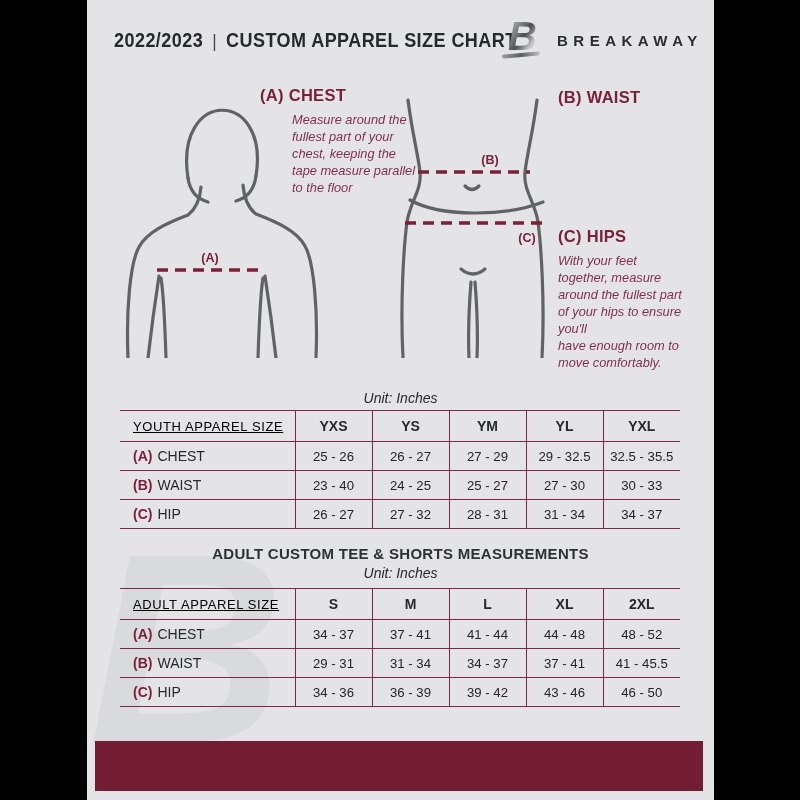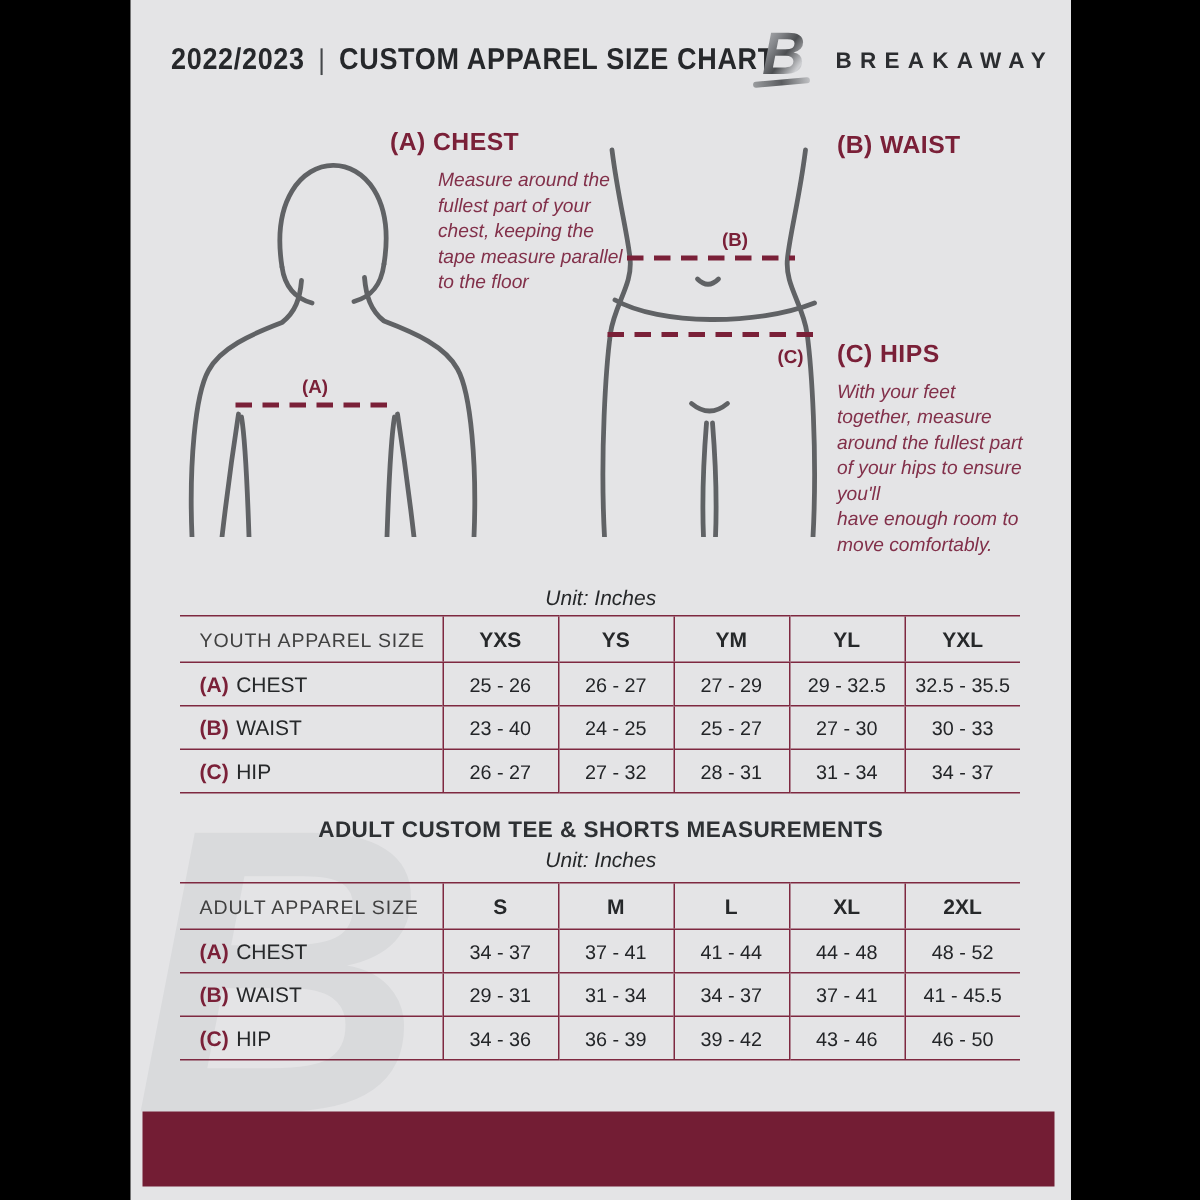--- a/index.html
+++ b/index.html
@@ -55,22 +55,22 @@
   .t2-title{top:545px;} .t2-unit{top:565px;}
   table.size-table{position:absolute;left:33px;width:560px;border-collapse:collapse;
     table-layout:fixed;z-index:2;}
   .t1{top:410px;} .t2{top:588px;}
   .size-table th,.size-table td{border-top:1.5px solid var(--line);padding:0;
     vertical-align:middle;background:transparent;}
   .size-table tr:last-child th,.size-table tr:last-child td{border-bottom:1.5px solid var(--line);}
   .size-table th:not(:first-child),.size-table td:not(:first-child){border-left:1.5px solid var(--line);}
   .size-table thead tr{height:31px;}
   .size-table tbody tr{height:29px;}
-  th.label-head{font-size:13px;font-weight:normal;color:#404040;letter-spacing:.6px;
-    text-align:left;padding-left:13px;}
+  th.label-head{font-size:13px;font-weight:normal;color:#000000;letter-spacing:.6px;
+    text-align:left;padding-left:13px;text-decoration:underline;}
   th.size-head{font-size:14px;font-weight:bold;color:#26282A;text-align:center;}
   td.row-label{text-align:left;padding-left:13px;font-size:14px;color:#26282A;white-space:nowrap;}
   td.row-label .pfx{font-weight:bold;color:var(--maroon);margin-right:5px;}
   td.val{font-size:13.2px;color:#232528;text-align:center;}
 
   .footer-bar{position:absolute;left:8px;top:741px;width:608px;height:50px;
     background:var(--maroon-deep);z-index:2;}
 </style>
 </head>
 <body>

